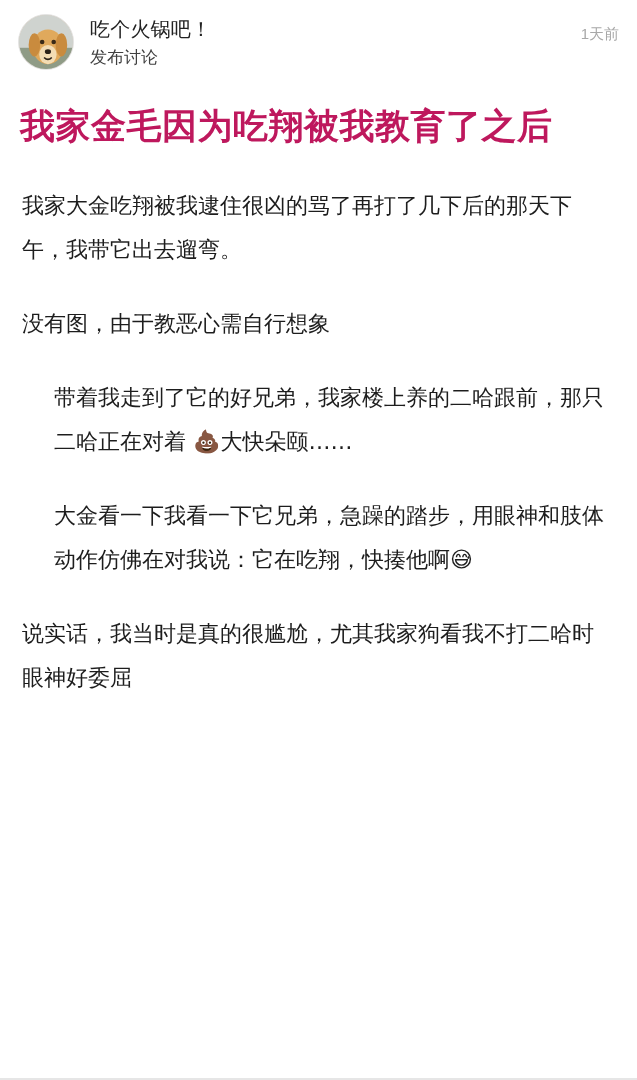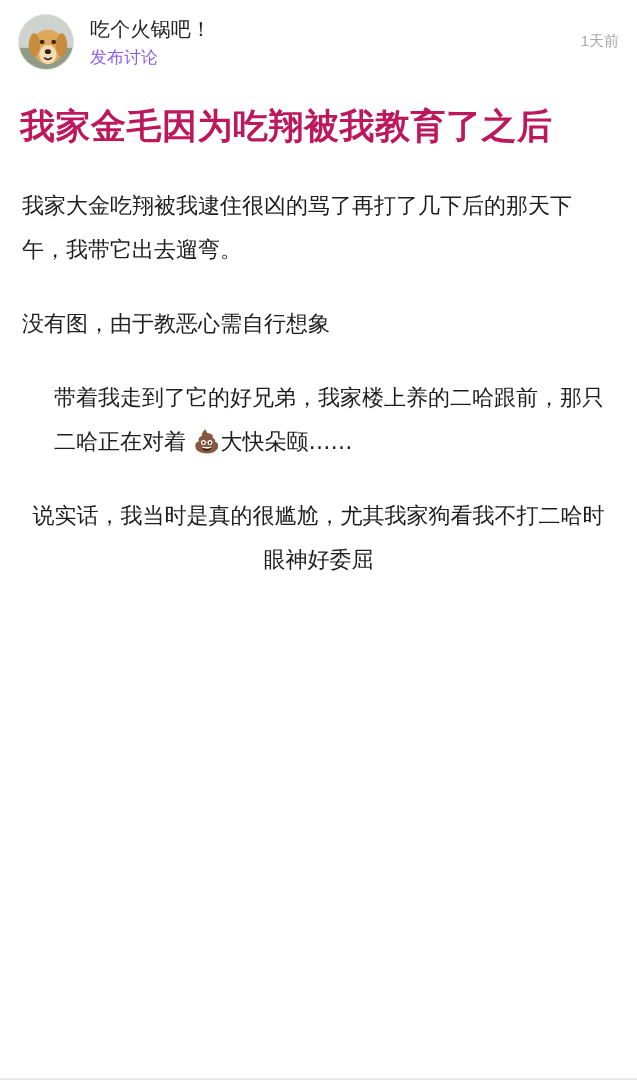--- a/index.html
+++ b/index.html
@@ -44,28 +44,28 @@
   }
   .group-name {
     font-size: 20px;
     color: #222222;
     line-height: 26px;
     font-weight: 400;
     letter-spacing: .2px;
   }
   .post-action {
     font-size: 17px;
-    color: #8b5cf6;
+    color: #404040;
     line-height: 24px;
     margin-top: 4px;
   }
   .time {
     position: absolute;
     right: 18px;
-    top: 32px;
+    top: 25px;
     font-size: 15px;
     color: #a8a8a8;
   }
 
   
   .title {
     padding: 22px 20px 0 20px;
     font-size: 35px;
     line-height: 48px;
     font-weight: bold;
@@ -77,21 +77,21 @@
   .body {
     padding: 34px 22px 0 22px;
   }
   .para {
     font-size: 22px;
     line-height: 44px;
     color: #1d1d1d;
     margin-bottom: 30px;
     word-break: break-all;
   }
-  .para:last-child { margin-bottom: 0; text-align: center; }
+  .para:last-child { margin-bottom: 0; }
   .emoji { font-family: "DejaVu Sans", sans-serif; margin-left: 32px; }
 
   
   .bottom-rule {
     position: absolute;
     left: 0;
     right: 0;
     bottom: 0;
     height: 2px;
     background: #e6e6e6;
@@ -126,17 +126,18 @@
 
     <div class="time">1天前</div>
   </div>
 
   <div class="title">我家金毛因为吃翔被我教育了之后</div>
 
   <div class="body">
     <p class="para">我家大金吃翔被我逮住很凶的骂了再打了几下后的那天下午，我带它出去遛弯。</p>
     <p class="para">没有图，由于教恶心需自行想象</p>
     <p class="para emoji">带着我走到了它的好兄弟，我家楼上养的二哈跟前，那只二哈正在对着 💩大快朵颐……</p>
+    <p class="para emoji">大金看一下我看一下它兄弟，急躁的踏步，用眼神和肢体动作仿佛在对我说：它在吃翔，快揍他啊😅</p>
     <p class="para">说实话，我当时是真的很尴尬，尤其我家狗看我不打二哈时眼神好委屈</p>
   </div>
 
   <div class="bottom-rule"></div>
 </div>
 
 </body></html>

